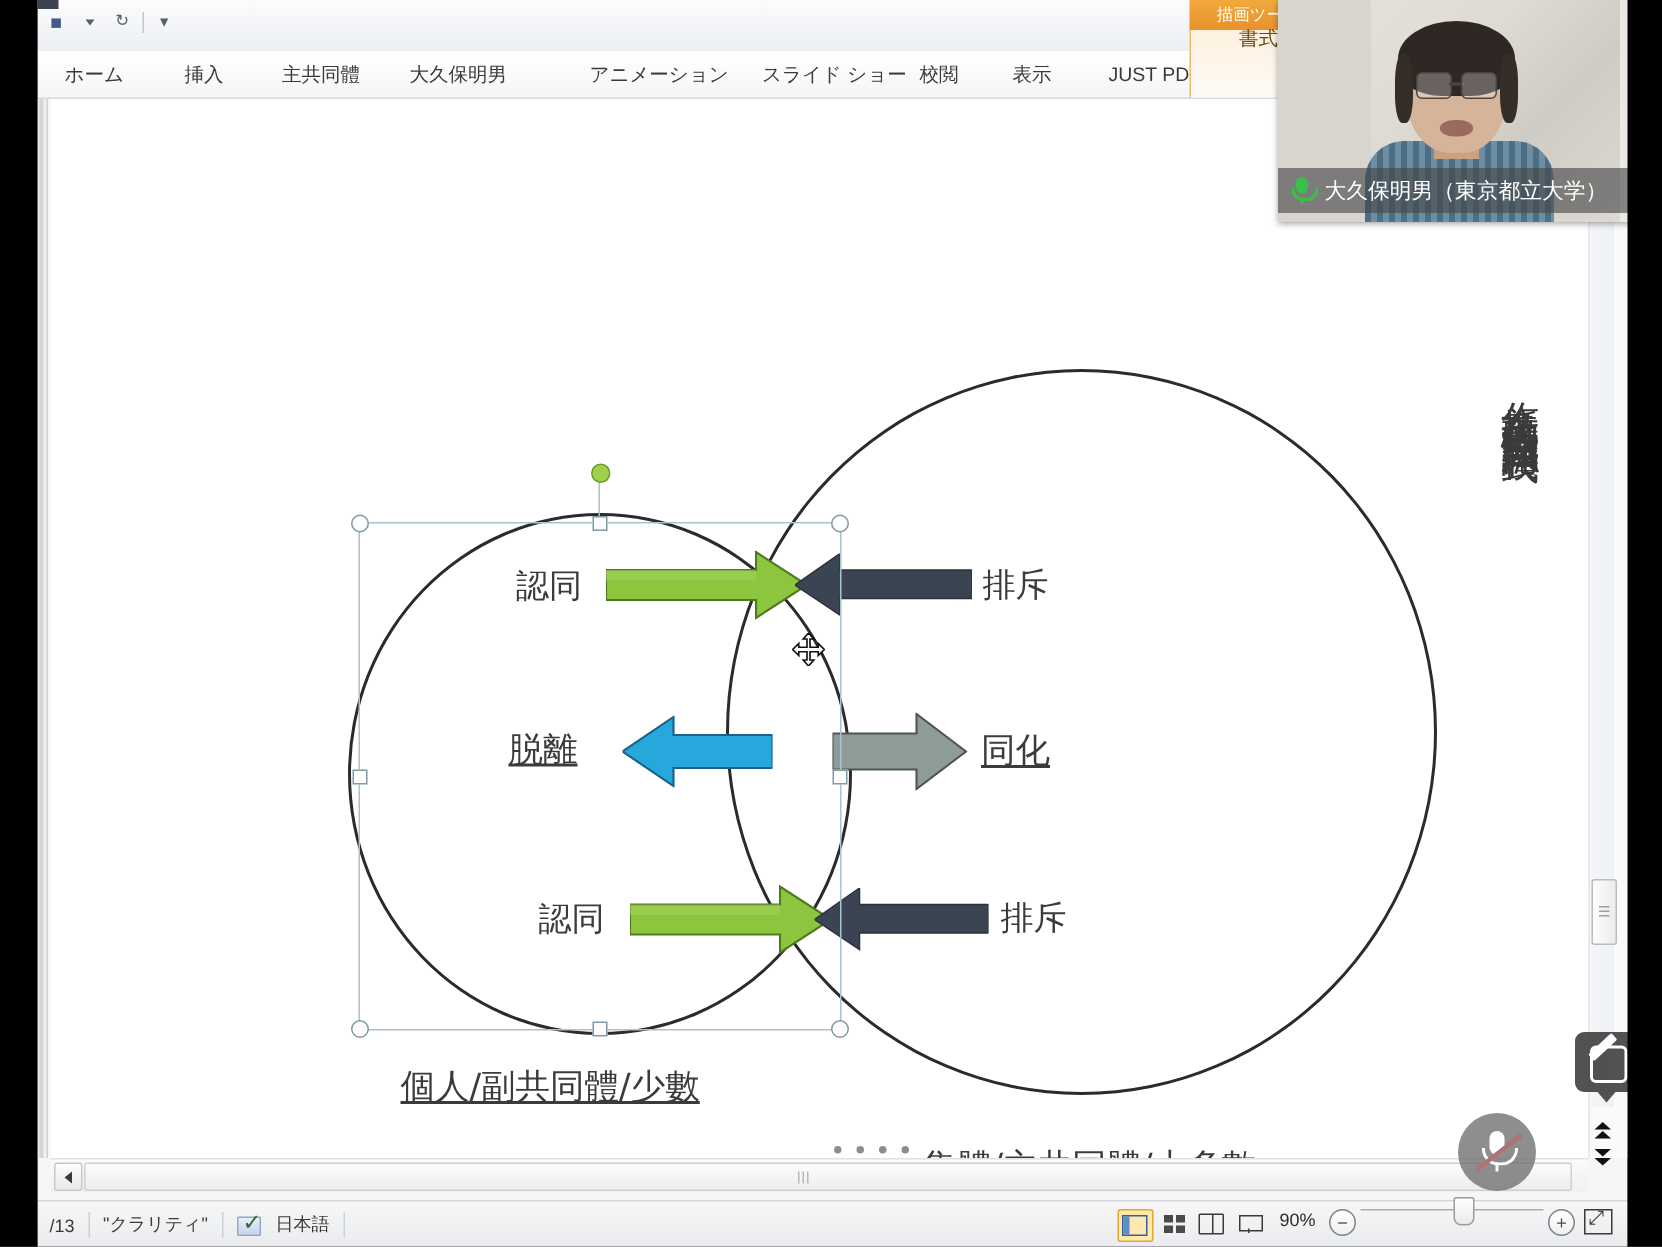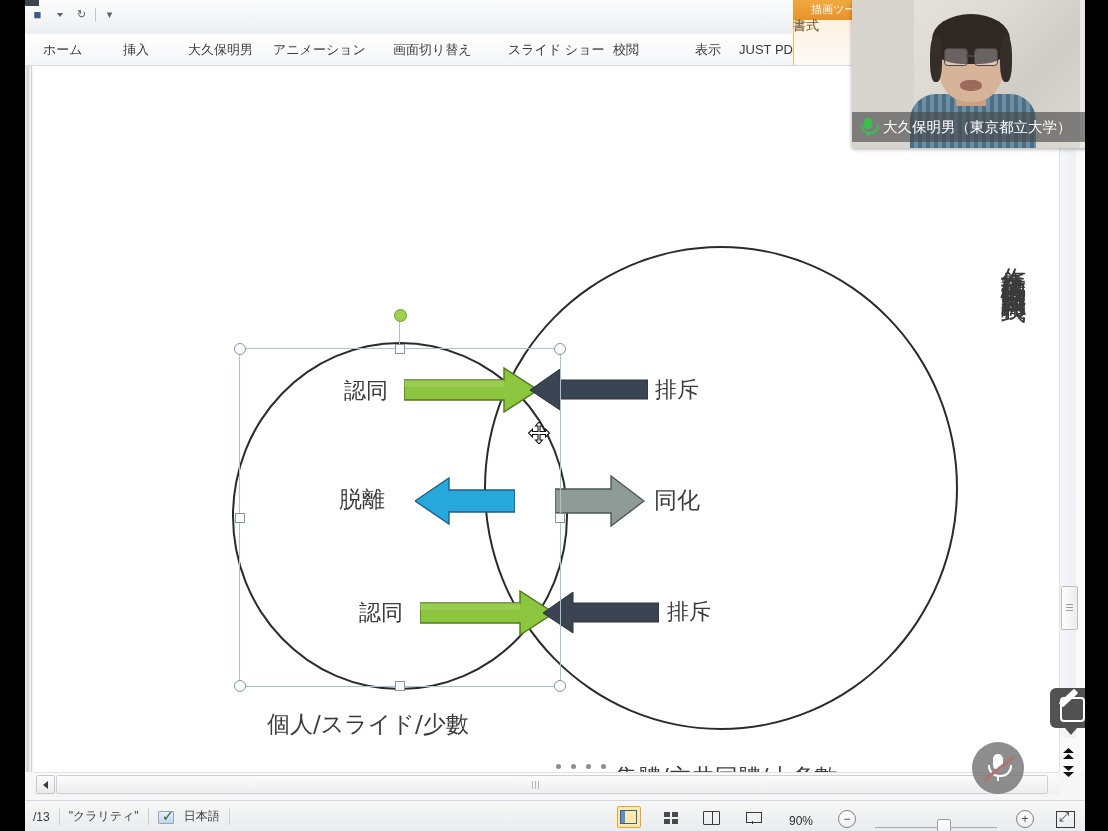--- a/index.html
+++ b/index.html
@@ -54,21 +54,21 @@
   .ctx-head-label{
     position:absolute;left:0;top:2px;width:92px;text-align:center;
     font-size:11px;color:#fff;white-space:nowrap;overflow:hidden;
   }
   .ctx-body{
     position:absolute;left:0;top:20px;width:92px;height:45px;
     background:linear-gradient(#fdf1e0,#fdfaf6);
     border-left:1px solid #edb86b;border-right:1px solid #edb86b;
   }
   .ctx-tab-label{
-    position:absolute;left:0;top:17px;width:92px;
+    position:absolute;left:0;top:17px;width:92px;text-align:center;
     font-size:13px;color:#6b4a13;white-space:nowrap;
   }
 
   
   .edit-area{
     position:absolute;left:0;top:66px;width:1060px;height:734px;
     background:#f6f6f6;
   }
   .left-rail{
     position:absolute;left:0;top:0;width:6px;height:706px;
@@ -127,21 +127,21 @@
   }
   .sb-item{font-size:12px;color:#3a3a3a;white-space:nowrap;display:flex;align-items:center;}
   .sb-sep{width:1px;height:17px;background:#cdd0d4;margin:0 9px;}
   .spell-ico{
     width:20px;height:16px;position:relative;margin-right:6px;
   }
   .spell-ico .bk{position:absolute;left:0;top:2px;width:14px;height:11px;
     background:linear-gradient(#e8eef7,#c6d6ec);border:1px solid #8fa6c4;border-radius:1px;}
   .spell-ico .ck{position:absolute;left:4px;top:-1px;font-size:15px;color:#2f6f2f;
     font-weight:bold;line-height:1;}
-  .sb-right{margin-left:auto;display:flex;align-items:flex-end;gap:16px;padding-right:10px;}
+  .sb-right{margin-left:auto;display:flex;align-items:flex-start;gap:0;padding-right:10px;}
   .viewbtn{
     width:22px;height:20px;margin-right:3px;display:flex;align-items:center;justify-content:center;
     border-radius:2px;position:relative;
   }
   .viewbtn.active{background:#fde9b0;border:1px solid #e0a82e;}
   .vb-normal{position:relative;width:15px;height:12px;border:1.4px solid #3a5f8a;}
   .vb-normal:before{content:"";position:absolute;left:0;top:0;width:4px;height:100%;background:#5b8fc9;}
   .vb-sorter{display:grid;grid-template-columns:6px 6px;grid-template-rows:5px 5px;gap:2px;}
   .vb-sorter i{background:#4a4a4a;display:block;}
   .vb-read{width:15px;height:12px;border:1.4px solid #3a3a3a;border-radius:1px;position:relative;}
@@ -172,21 +172,21 @@
   .circle{
     position:absolute;border:2.2px solid #2b2b2b;border-radius:50%;background:transparent;
   }
   .circle-left{left:198px;top:276px;width:332px;height:344px;}
   .circle-right{left:450px;top:180px;width:470px;height:480px;}
 
   .lbl{
     position:absolute;font-size:22px;color:#3b3b3b;white-space:nowrap;
     font-family:"DejaVu Sans","Liberation Sans",serif;
   }
-  .lbl-big{font-size:23px;}
+  .lbl-big{font-size:23px;text-decoration:underline;}
 
   
   .arrow{position:absolute;}
   .arrow svg{display:block;}
 
   
   .vtext{
     position:absolute;left:952px;top:182px;width:40px;
     font-size:25px;line-height:1.06;color:#3b3b3b;text-align:center;
     writing-mode:vertical-rl;letter-spacing:2px;
@@ -293,26 +293,26 @@
           </div>
         <div class="qbtn undo-ico">↻</div>
         <div class="sep"></div>
         <div class="qbtn">▾</div>
       </div>
     </div>
 
     <div class="ribbon-tabs">
       <div class="tab" style="left:18px;">ホーム</div>
       <div class="tab" style="left:98px;">挿入</div>
-      <div class="tab" style="left:163px;">大久保明男</div>
-      <div class="tab" style="left:248px;">アニメーション</div>
-      <div class="tab" style="left:368px;">画面切り替え</div>
+      <div class="tab" style="left:163px;">主共同體</div>
+      <div class="tab" style="left:248px;">大久保明男</div>
+      <div class="tab" style="left:368px;">アニメーション</div>
       <div class="tab" style="left:483px;">スライド ショー</div>
       <div class="tab" style="left:588px;">校閲</div>
-      <div class="tab" style="left:650px;margin-left:20px;">表示</div>
+      <div class="tab" style="left:650px;">表示</div>
       <div class="tab" style="left:714px;">JUST PDF 4</div>
 
       <div class="ctx-group">
         <div class="ctx-head">
           <div class="ctx-head-label">描画ツール</div>
         </div>
         <div class="ctx-body"></div>
         <div class="ctx-tab-label">書式</div>
       </div>
     </div>
@@ -361,21 +361,21 @@
             <polygon points="0,13 100,13 100,20 0,20" fill="#a5d45c" opacity=".55"></polygon>
           </svg>
         </div>
         <div class="arrow" style="left:509px;top:526px;">
           <svg width="116" height="42" viewBox="0 0 116 42">
             <polygon points="116,11 30,11 30,0 0,21 30,41 30,30 116,30" fill="#3a4452" stroke="#2b323c" stroke-width="1"></polygon>
           </svg>
         </div>
         <div class="lbl" style="left:633px;top:531px;">排斥</div>
 
-        <div class="lbl lbl-big" style="left:233px;top:643px;">個人/スライド/少數</div>
+        <div class="lbl lbl-big" style="left:233px;top:643px;">個人/副共同體/少數</div>
 
         <div class="dots">
           <i></i>
             <i></i>
             <i></i>
             <i></i>
         </div>
         <div class="lbl lbl-big" style="left:581px;top:696px;">集體/主共同體/大多數</div>
 
         <div class="vtext">作為抵抗手段的流動性自我認同模式</div>

